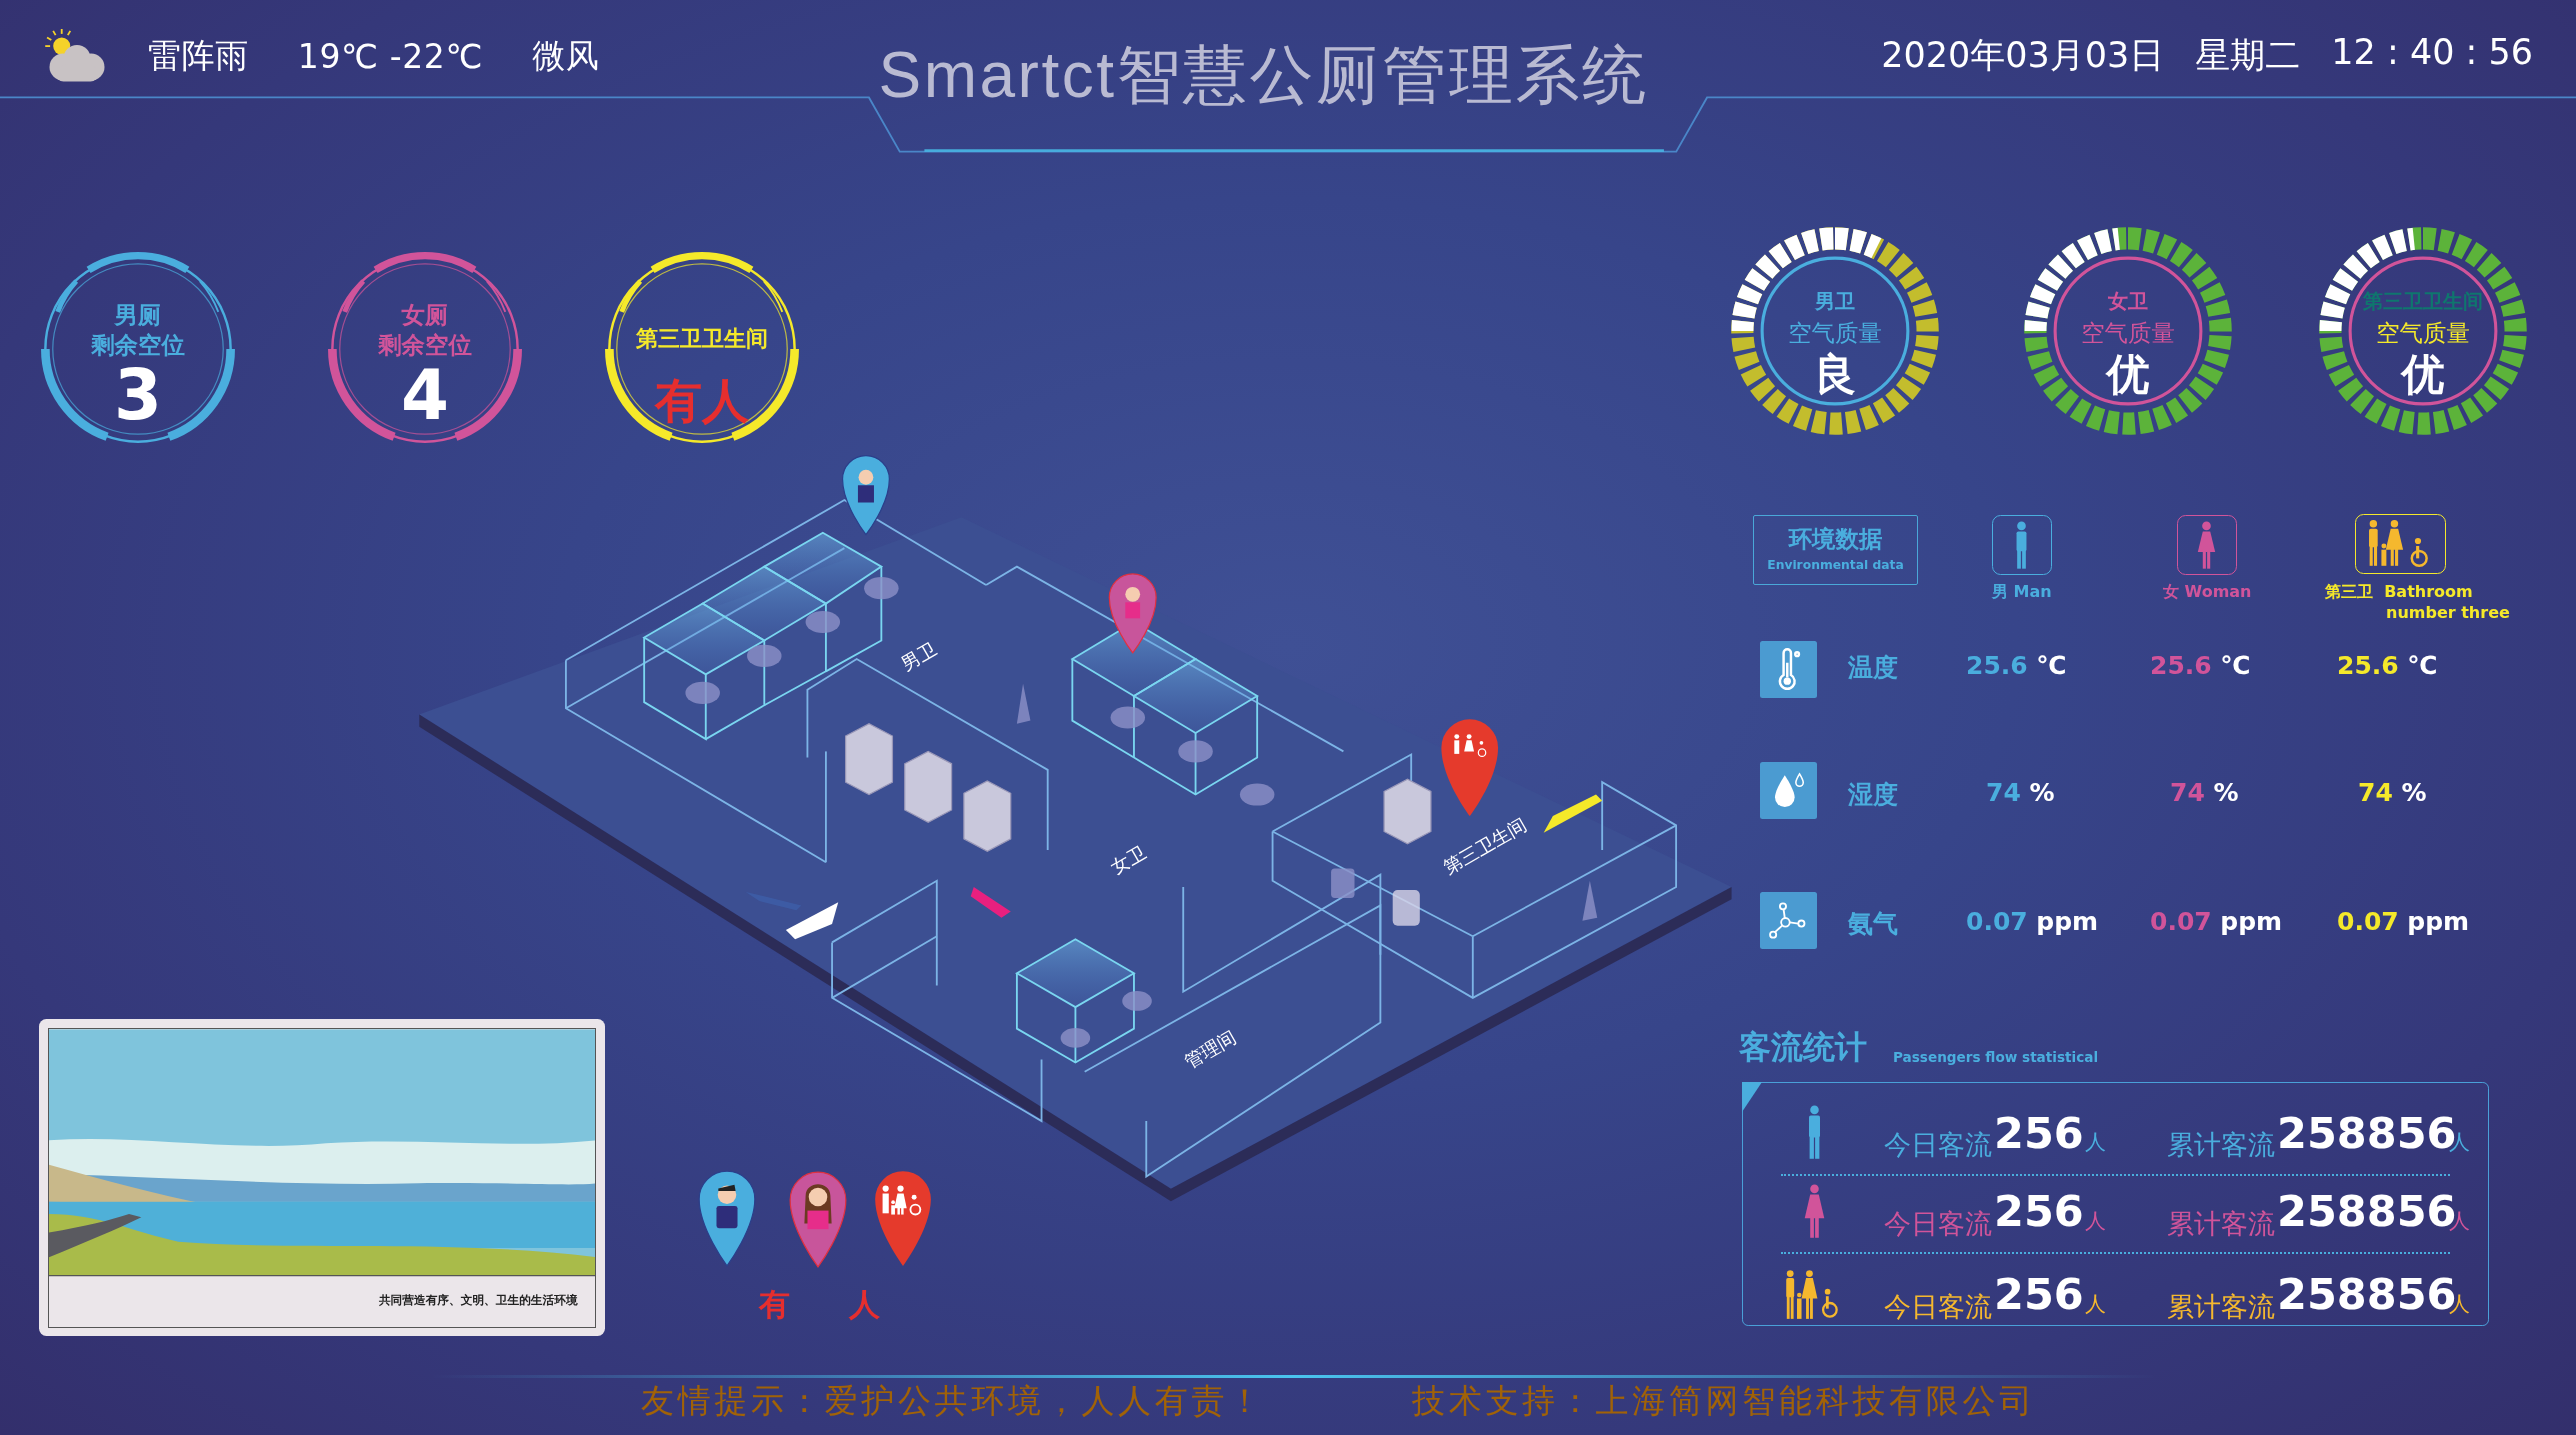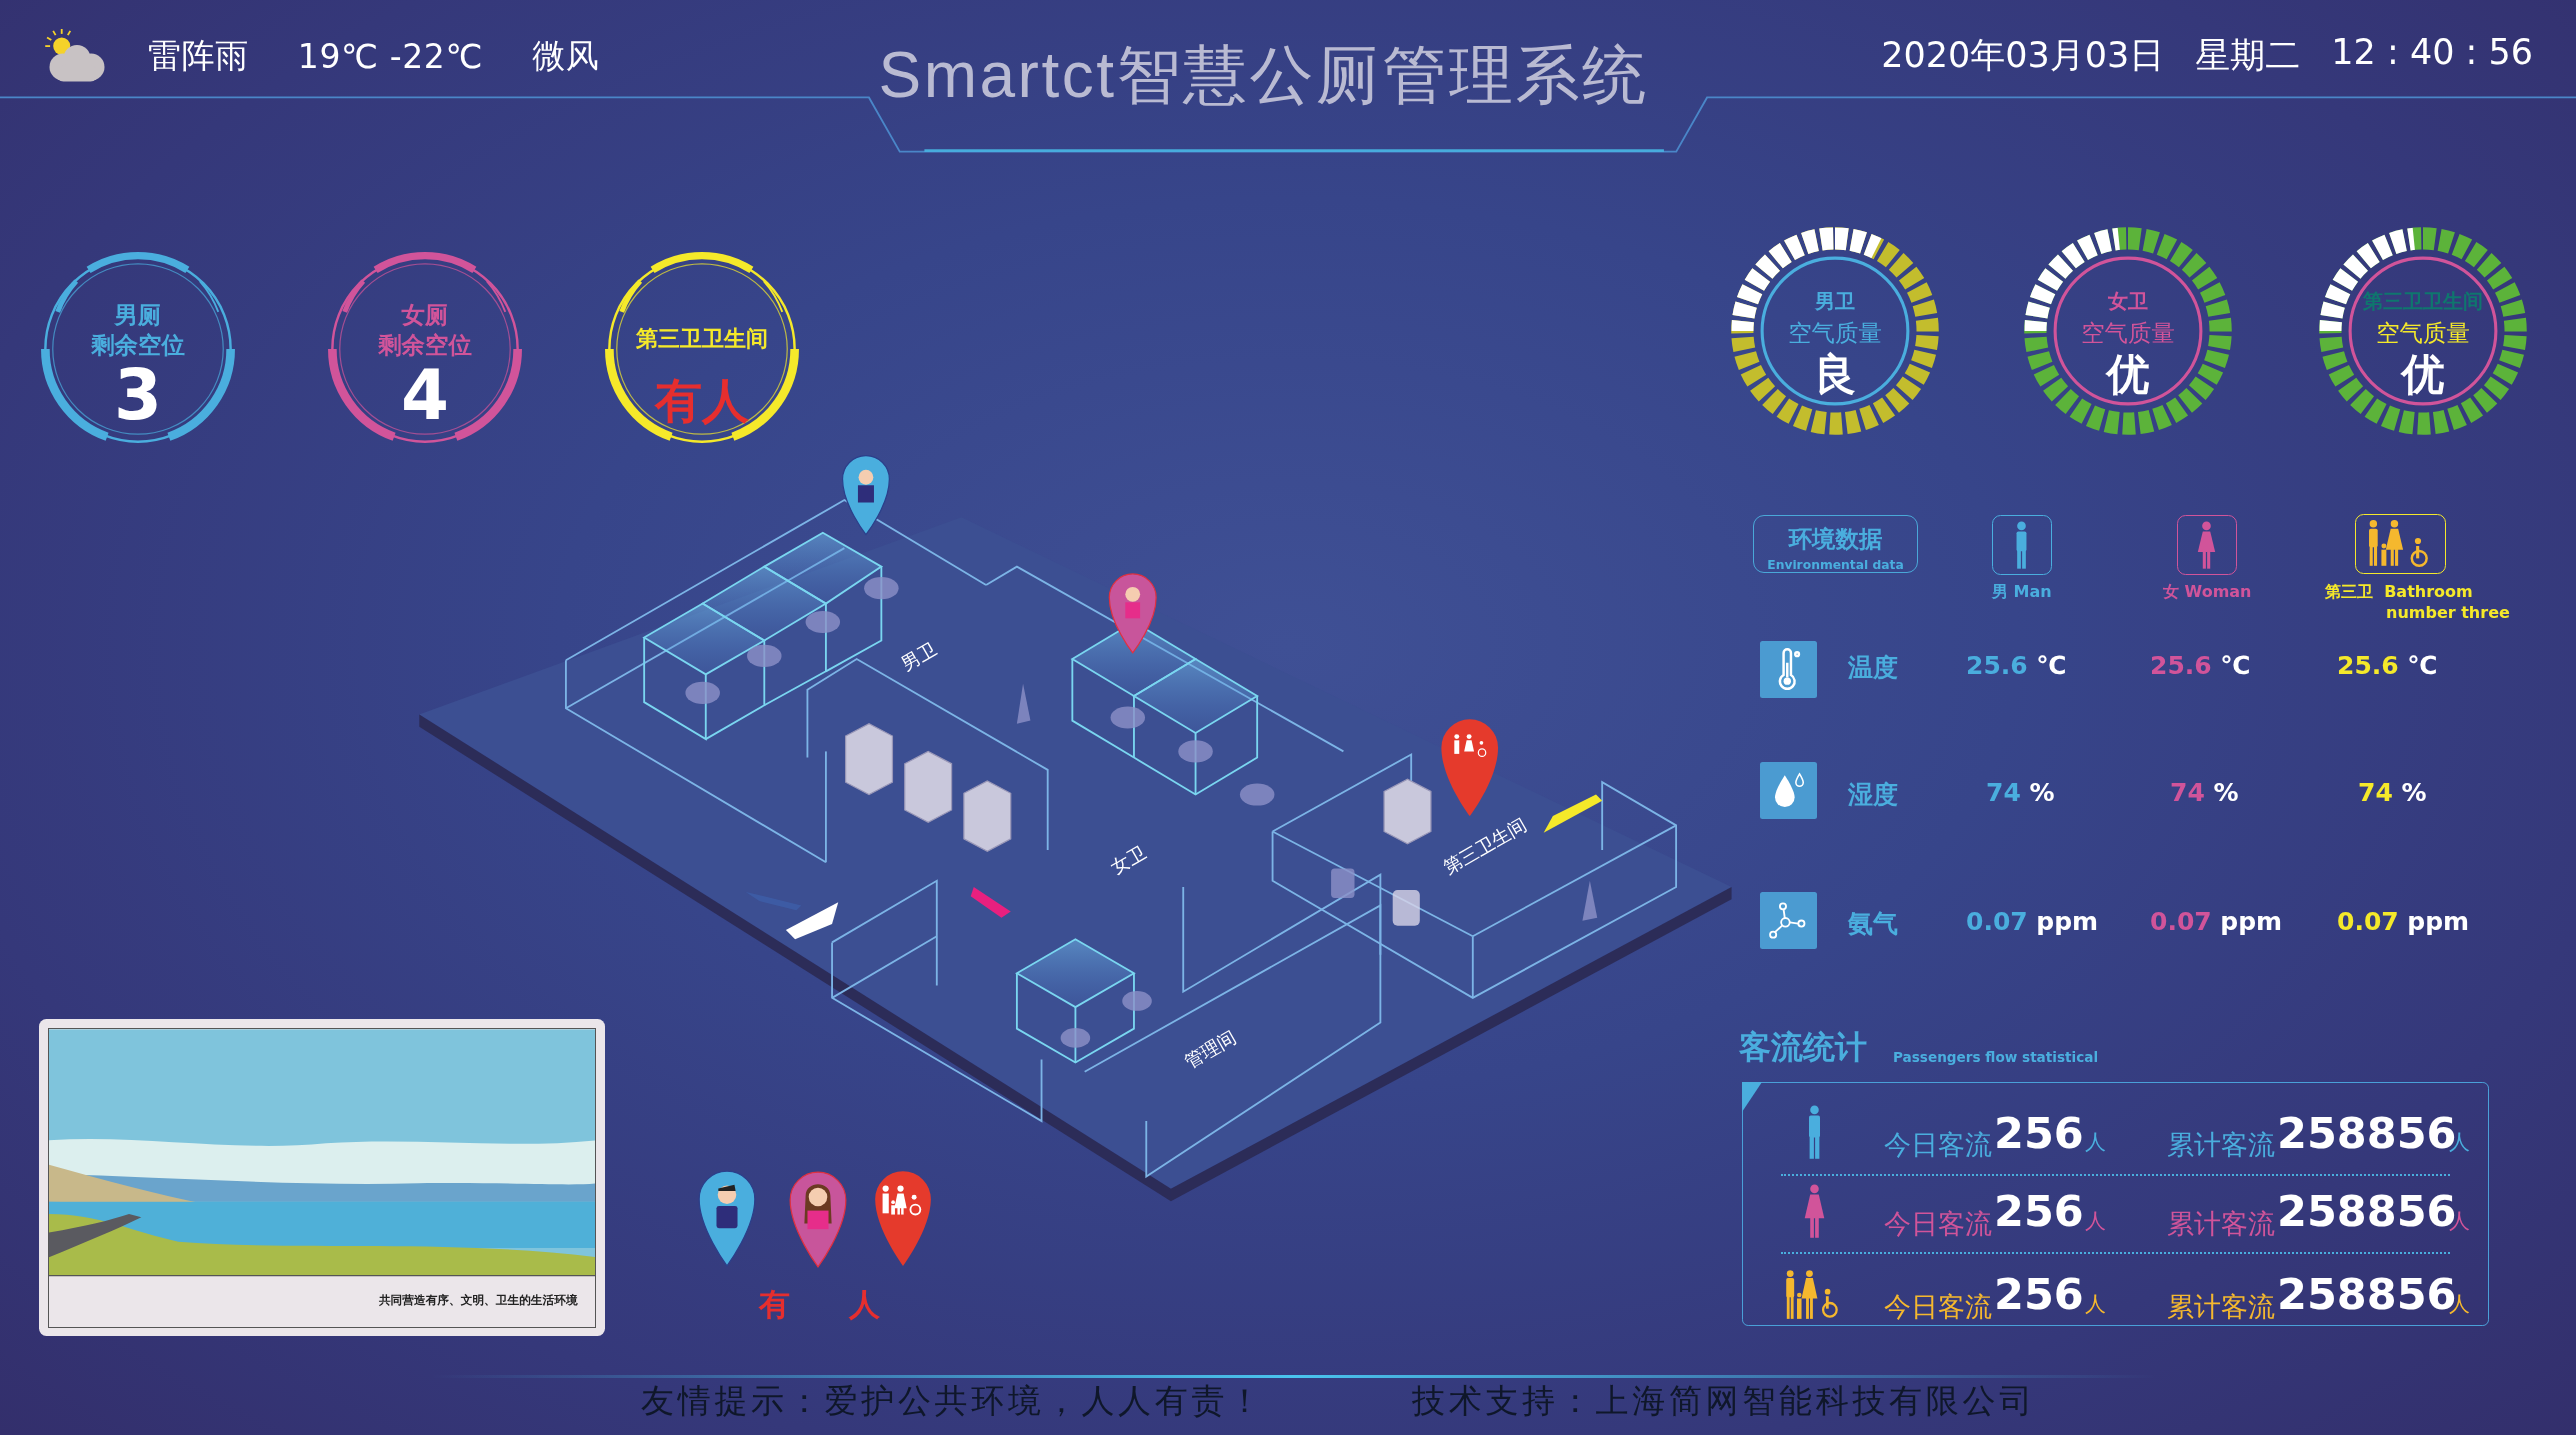--- a/index.html
+++ b/index.html
@@ -30,21 +30,21 @@
   .ring .r-occ-label { top:80px; font-size:22px; color:#f5e92a; }
   .ring .r-occ-value { top:126px; font-size:47px; color:#e62e2e; font-weight:bold; }
 
   
   .aq { width:210px; height:210px; }
   .aq .aq-l1 { position:absolute; top:62px; width:100%; text-align:center; font-size:20px; font-weight:bold; }
   .aq .aq-l2 { position:absolute; top:91px; width:100%; text-align:center; font-size:23.4px; font-weight:normal; }
   .aq .aq-v { position:absolute; top:120px; width:100%; text-align:center; font-size:43px; font-weight:bold; color:#fff; }
 
   
-  .env-head { left:1753px; top:515px; width:165px; height:58px; border:1.8px solid #4aa8d8; border-radius:11px; text-align:center; }
+  .env-head { left:1753px; top:515px; width:165px; height:70px; border:1.8px solid #4aa8d8; border-radius:2px; text-align:center; }
   .env-head .h1 { color:#4aaede; font-size:23.4px; font-weight:bold; margin-top:7.4px; }
   .env-head .h2 { color:#4aaede; font-size:12.3px; font-weight:bold; margin-top:2.5px; }
   .col-icon { width:60px; height:60px; border:1.8px solid; border-radius:8.6px; }
   .col-icon.wide { width:91px; }
   .col-label { font-size:16px; font-weight:bold; }
   .env-row-icon { width:57px; height:57px; background:#4b9bd1; border-radius:2.5px; display:flex; align-items:center; justify-content:center; }
   .env-row-label { font-size:25px; color:#4aaede; font-weight:bold; }
   .env-val { font-size:25px; font-weight:bold; }
   .env-val .unit { color:#fff; margin-left:8.6px; }
 
@@ -63,21 +63,21 @@
   
   .pic-card { left:39px; top:1019px; width:566px; height:317px; background:#ebe6ea; border-radius:7.4px; }
   .pic-inner { position:absolute; left:8.6px; top:8.6px; width:548px; height:300px; border:1.2px solid #555; background:#ebe6ea; overflow:hidden; }
   .pic-cap { position:absolute; right:17px; bottom:18.5px; font-size:11.7px; font-weight:bold; color:#222; }
 
   
   .legend-text { font-size:31px; color:#e62e2e; font-weight:bold; }
 
   
   .footer-line { left:431px; top:1375px; width:1726px; height:2.5px; background:linear-gradient(90deg, rgba(74,174,222,0), #4ac4ee 50%, rgba(74,174,222,0)); }
-  .footer-text { top:1379px; font-size:33px; color:#0f172a; letter-spacing:3.7px; }
+  .footer-text { top:1379px; font-size:33px; color:#a16207; letter-spacing:3.7px; }
 </style>
 </head>
 <body>
 
 <svg class="header-line" width="2576" height="62" viewBox="0 0 4180 100">
   <polyline points="0,2 1410,2 1460,90 2720,90 2770,2 4180,2" fill="none" stroke="#4a86c8" stroke-width="3"></polyline>
   <line x1="1500" y1="88" x2="2700" y2="88" stroke="#4ac4ee" stroke-width="4" opacity="0.8"></line>
 </svg>
 
 <div class="abs weather">

